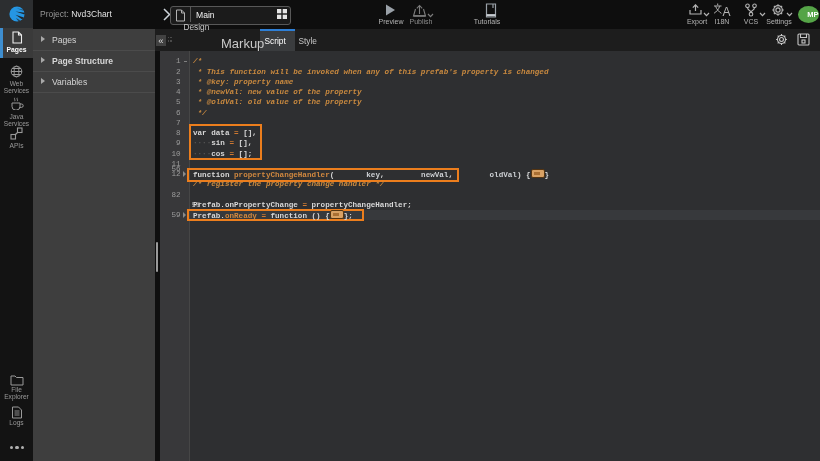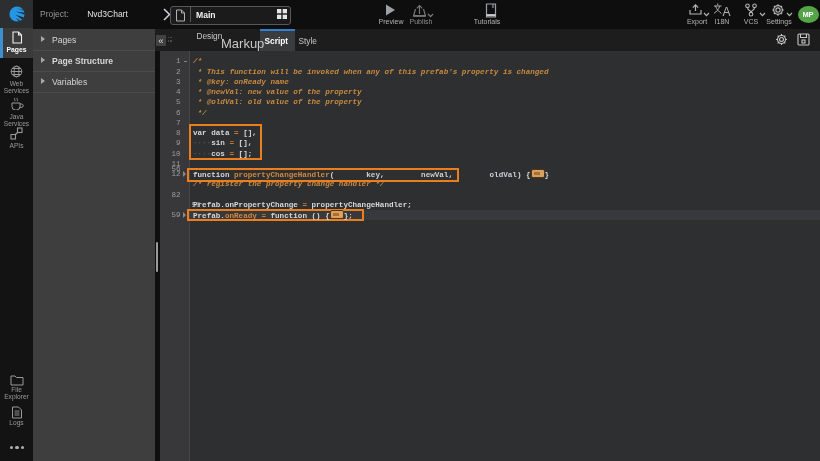--- a/index.html
+++ b/index.html
@@ -29,33 +29,33 @@
   <div class="abs" style="left:0;top:0;width:820px;height:29px;background:#0e0e0e;"></div>
   <div class="abs" style="left:0;top:0;width:33px;height:29px;background:#2c2e30;"></div>
 
   <svg class="abs" style="left:9px;top:6px;" width="16" height="16" viewBox="0 0 16 16">
     <circle cx="8" cy="8" r="7.6" fill="#2596e3"></circle>
     <path d="M6.5 5.5 L16 6.8 L15.5 8.6 Z" fill="#20272c"></path>
     <path d="M6.5 8.8 L14.8 11.5 L13.2 13.6 Z" fill="#20272c"></path>
     <path d="M7.5 2.2 L14 3.4 L14.8 5 Z" fill="#20272c" opacity="0.55"></path>
     <path d="M7 12 L11.5 14.6 L9.5 15.6 Z" fill="#20272c" opacity="0.7"></path>
   </svg>
-  <div class="abs" style="left:40px;top:9px;font-size:8.5px;color:#969696;">Project: <span style="color:#e2e2e2;margin-left:16px;">Nvd3Chart</span></div>
+  <div class="abs" style="left:40px;top:9px;font-size:8.5px;color:#969696;">Project: <span style="color:#e2e2e2;">Nvd3Chart</span></div>
 
   <svg class="abs" style="left:161px;top:7px;" width="12" height="15" viewBox="0 0 12 15">
     <path d="M3 2 L8.5 7.5 L3 13" fill="none" stroke="#ccd3d9" stroke-width="1.5"></path>
   </svg>
 
   <div class="abs" style="left:170px;top:6px;width:119px;height:17px;border:1px solid #585858;border-radius:3px;background:#1b1b1b;"></div>
   <div class="abs" style="left:190px;top:7px;width:1px;height:15px;background:#585858;"></div>
   <svg class="abs" style="left:175px;top:8.5px;" width="11" height="13" viewBox="0 0 11 13">
     <path d="M1.5 1 h5 l3 3 v8 h-8 z" fill="none" stroke="#b2b2b2" stroke-width="1"></path>
     <path d="M6.5 1 v3 h3" fill="none" stroke="#b2b2b2" stroke-width="1"></path>
   </svg>
-  <div class="abs" style="left:196px;top:10px;font-size:8.6px;font-weight:bold;color:#f2f2f2;">Main</div>
+  <div class="abs" style="left:196px;top:10px;font-size:8.6px;font-weight:normal;color:#f2f2f2;">Main</div>
   <svg class="abs" style="left:277px;top:9px;" width="10" height="10" viewBox="0 0 10 10">
     <rect x="0" y="0" width="4.3" height="4.3" fill="#e6e6e6"></rect>
       <rect x="5.7" y="0" width="4.3" height="4.3" fill="#e6e6e6"></rect>
     <rect x="0" y="5.7" width="4.3" height="4.3" fill="#e6e6e6"></rect>
       <rect x="5.7" y="5.7" width="4.3" height="4.3" fill="#e6e6e6"></rect>
   </svg>
 
   <svg class="abs" style="left:385px;top:3.5px;" width="11" height="12" viewBox="0 0 11 12">
     <path d="M1 0.5 L10 6 L1 11.5 Z" fill="#9aa1a8"></path>
   </svg>
@@ -115,21 +115,21 @@
       <path d="M7 1.2 v2 M7 10.8 v2 M1.2 7 h2 M10.8 7 h2 M2.9 2.9 l1.4 1.4 M9.7 9.7 l1.4 1.4 M11.1 2.9 L9.7 4.3 M4.3 9.7 L2.9 11.1"></path>
       <circle cx="7" cy="7" r="4.3"></circle>
     </g>
   </svg>
   <svg class="abs" style="left:786px;top:12px;" width="7" height="5" viewBox="0 0 7 5">
     <path d="M1 1 L3.5 3.6 L6 1" fill="none" stroke="#b4b4b4" stroke-width="1.2"></path>
   </svg>
   <div class="lbl" style="left:765px;top:18px;width:28px;">Settings</div>
 
   <div class="abs" style="left:797.5px;top:6px;width:21px;height:16.5px;border-radius:50%;background:#55a447;
-       color:#fff;font-size:7.5px;font-weight:bold;text-align:center;line-height:17px;">MP</div>
+       color:#fff;font-size:7.5px;font-weight:bold;text-align:right;line-height:17px;">MP</div>
 
   <div class="abs" style="left:0;top:29px;width:33px;height:432px;background:#131313;"></div>
   <div class="abs" style="left:0;top:28px;width:33px;height:30px;background:#3a3a3a;"></div>
   <div class="abs" style="left:0;top:28px;width:2.5px;height:30px;background:#3e8ed0;"></div>
 
   <svg class="abs" style="left:11px;top:31px;" width="12" height="13" viewBox="0 0 12 13">
     <path d="M2 1 h5.5 l3 3 v8 H2 z" fill="none" stroke="#ededed" stroke-width="1.1"></path>
     <path d="M7.5 1 v3 h3" fill="none" stroke="#ededed" stroke-width="1.1"></path>
   </svg>
   <div class="lbl" style="left:0;top:46px;width:33px;color:#ffffff;font-weight:bold;font-size:6.8px;">Pages</div>
@@ -190,23 +190,23 @@
   <div class="abs" style="left:155px;top:29px;width:665px;height:22px;background:#1d1d1d;"></div>
 
   <div class="abs" style="left:156px;top:34.5px;width:10px;height:11.5px;background:#414141;color:#dcdcdc;
        font-size:9.5px;text-align:center;line-height:11px;">«</div>
   <div class="abs" style="left:167.5px;top:36.5px;width:1.5px;height:1.5px;background:#4a4a4a;"></div>
   <div class="abs" style="left:170px;top:36.5px;width:1.5px;height:1.5px;background:#4a4a4a;"></div>
   <div class="abs" style="left:167.5px;top:40px;width:1.5px;height:1.5px;background:#4a4a4a;"></div>
   <div class="abs" style="left:170px;top:40px;width:1.5px;height:1.5px;background:#4a4a4a;"></div>
 
   <div class="abs" style="left:259.5px;top:29px;width:35px;height:22px;background:#3a3c3e;border-top:2px solid #2e7fd6;"></div>
-  <div class="abs" style="left:183.5px;top:31px;font-size:8.3px;color:#c8c8c8;margin-left:13px;">Design</div>
+  <div class="abs" style="left:183.5px;top:22px;font-size:8.3px;color:#c8c8c8;">Design</div>
   <div class="abs" style="left:221px;top:35.5px;font-size:13px;color:#c8c8c8;">Markup</div>
-  <div class="abs" style="left:264.5px;top:35.5px;font-size:8.3px;color:#ffffff;font-weight:bold;">Script</div>
+  <div class="abs" style="left:264.5px;top:35.5px;font-size:8.3px;color:#ffffff;font-weight:normal;">Script</div>
   <div class="abs" style="left:298.5px;top:35.5px;font-size:8.3px;color:#c8c8c8;">Style</div>
 
   <svg class="abs" style="left:775px;top:33px;" width="13" height="13" viewBox="0 0 14 14">
     <g fill="none" stroke="#c6c6c6" stroke-width="1.2">
       <circle cx="7" cy="7" r="2.1"></circle>
       <path d="M7 1.2 v2 M7 10.8 v2 M1.2 7 h2 M10.8 7 h2 M2.9 2.9 l1.4 1.4 M9.7 9.7 l1.4 1.4 M11.1 2.9 L9.7 4.3 M4.3 9.7 L2.9 11.1"></path>
       <circle cx="7" cy="7" r="4.3"></circle>
     </g>
   </svg>
   <svg class="abs" style="left:797px;top:33px;" width="13" height="13" viewBox="0 0 13 13">
@@ -244,21 +244,21 @@
   <div class="gn" style="top:189.65px;">82</div>
   <div class="gn" style="top:199.9px;margin-left:20px;">58</div>
   <div class="gn" style="top:210.15px;">59</div>
 
   <div class="abs" style="left:184px;top:60.9px;width:2.6px;height:1px;background:#808080;"></div>
   <div class="abs" style="left:183px;top:170.5px;width:0;height:0;border-left:3.5px solid #8a8a8a;border-top:3px solid transparent;border-bottom:3px solid transparent;"></div>
   <div class="abs" style="left:183px;top:211.5px;width:0;height:0;border-left:3.5px solid #8a8a8a;border-top:3px solid transparent;border-bottom:3px solid transparent;"></div>
 
   <div class="cl" style="top:56.4px;"><span class="cm">/*</span></div>
   <div class="cl" style="top:66.65px;"><span class="cm"> * This function will be invoked when any of this prefab's property is changed</span></div>
-  <div class="cl" style="top:76.9px;"><span class="cm"> * @key: onReady name</span></div>
+  <div class="cl" style="top:76.9px;"><span class="cm"> * @key: property name</span></div>
   <div class="cl" style="top:87.15px;"><span class="cm"> * @newVal: new value of the property</span></div>
   <div class="cl" style="top:97.4px;"><span class="cm"> * @oldVal: old value of the property</span></div>
   <div class="cl" style="top:107.65px;"><span class="cm"> */</span></div>
   <div class="cl" style="top:128.15px;">var data <span class="op">=</span> [],</div>
   <div class="cl" style="top:138.4px;"><span style="color:#5a5a5a;">····</span>sin <span class="op">=</span> [],</div>
   <div class="cl" style="top:148.65px;"><span style="color:#5a5a5a;">····</span>cos <span class="op">=</span> [];</div>
   <div class="cl" style="top:169.15px;">function <span class="fn">propertyChangeHandler</span>(<span class="pm">key</span>, <span class="pm">newVal</span>, <span class="pm">oldVal</span>) {<span class="fold"></span>}</div>
   <div class="cl" style="top:179.4px;"><span class="cm">/* register the property change handler */</span></div>
   <div class="cl" style="top:199.9px;">Prefab.onPropertyChange <span class="op">=</span> propertyChangeHandler;</div>
   <div class="cl" style="top:210.15px;">Prefab.<span class="fn">onReady</span> <span class="op">=</span> function () {<span class="fold"></span>};</div>

